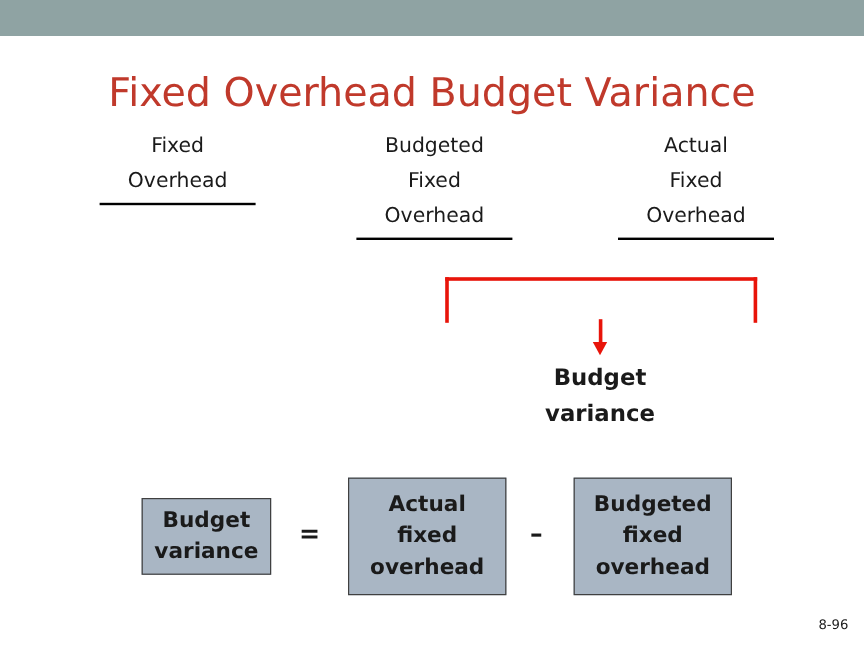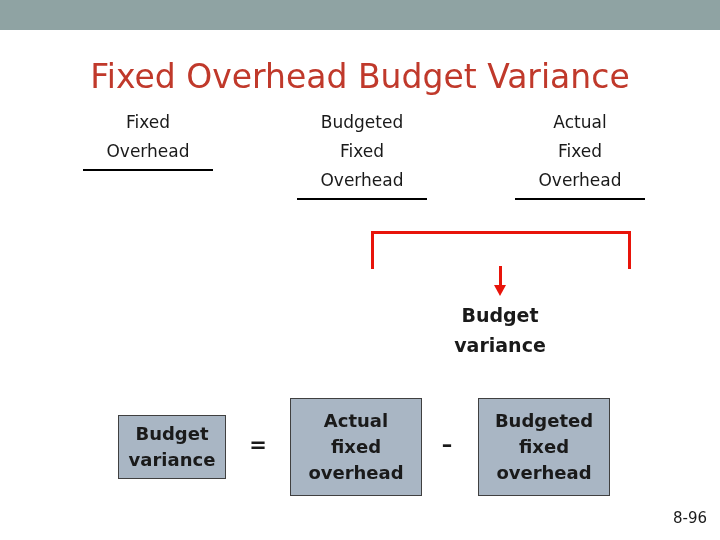--- a/index.html
+++ b/index.html
@@ -121,21 +121,21 @@
     font-family: "DejaVu Sans", sans-serif;
     text-align: center;
   }
   #op-equals { left: 243px; top: 433px; width: 30px; }
   #op-minus  { left: 432px; top: 433px; width: 30px; }
 
   .page-number {
     position: absolute;
     right: 13px;
     bottom: 13px;
-    font-size: 15px;
+    font-size: 11px;
     color: #1a1a1a;
     font-family: "DejaVu Sans", sans-serif;
   }
 </style>
 </head>
 <body>
 
 <div class="top-band"></div>
 
 <div class="slide-title">Fixed Overhead Budget Variance</div>

